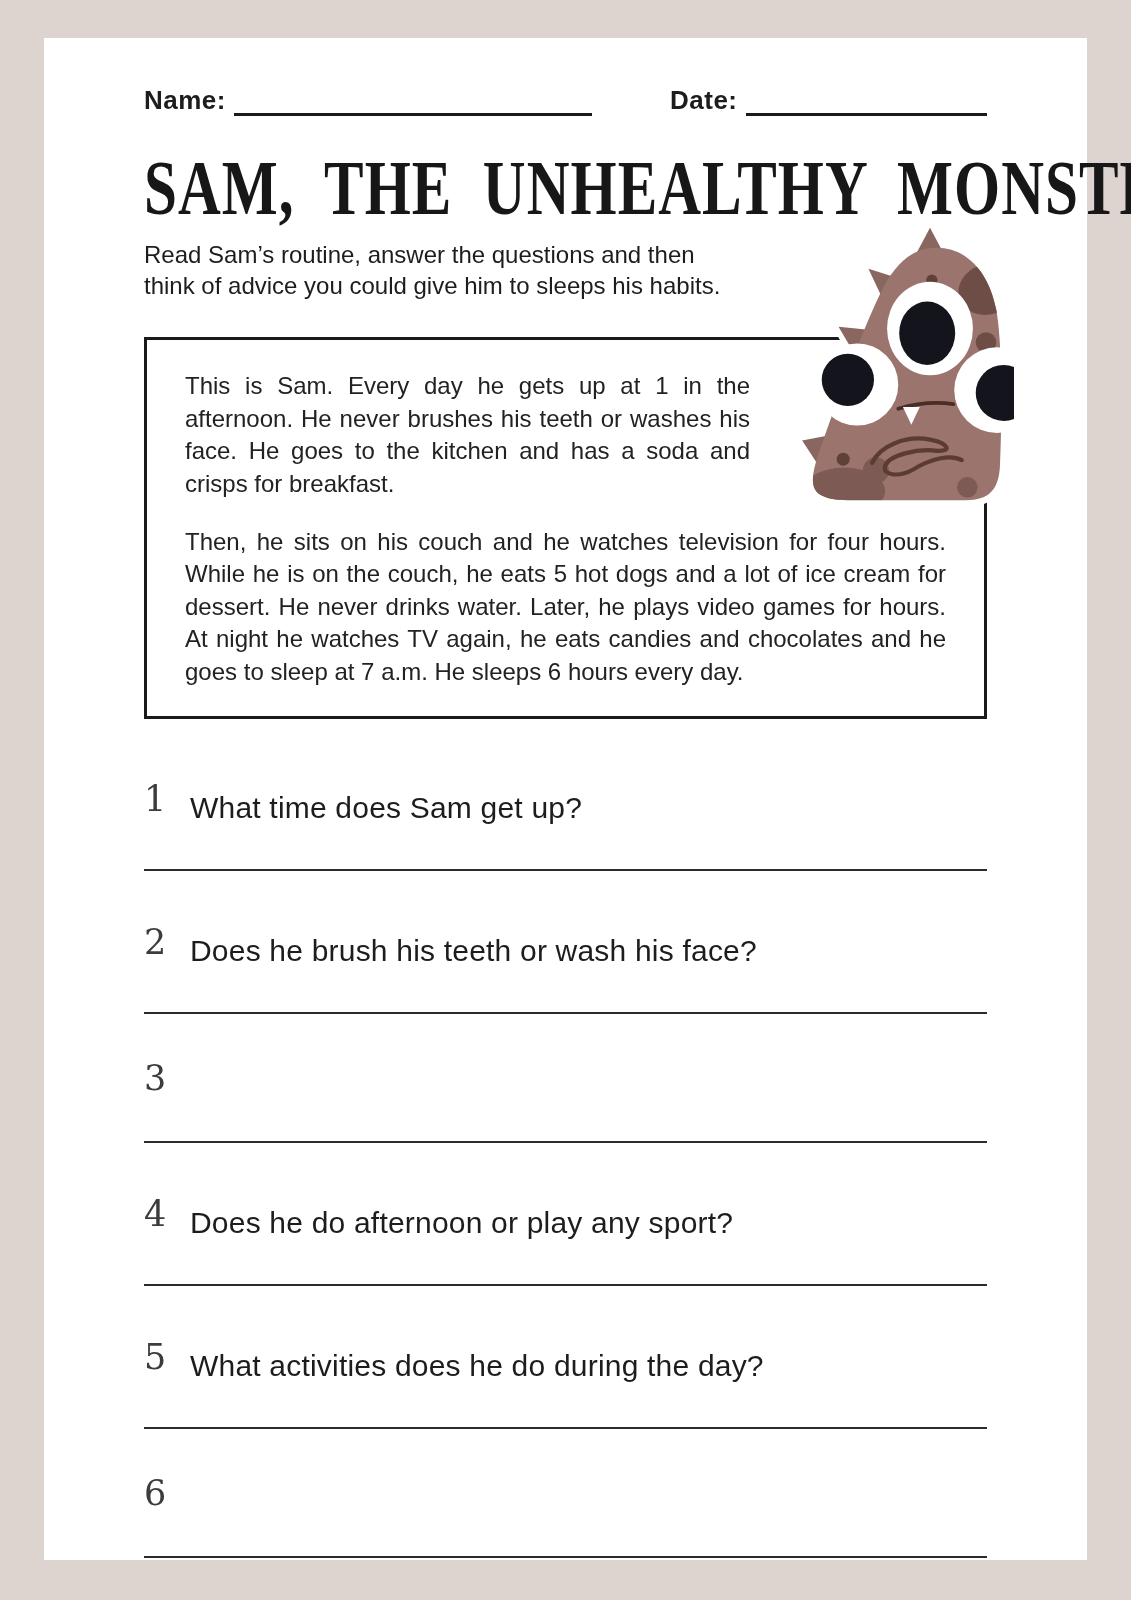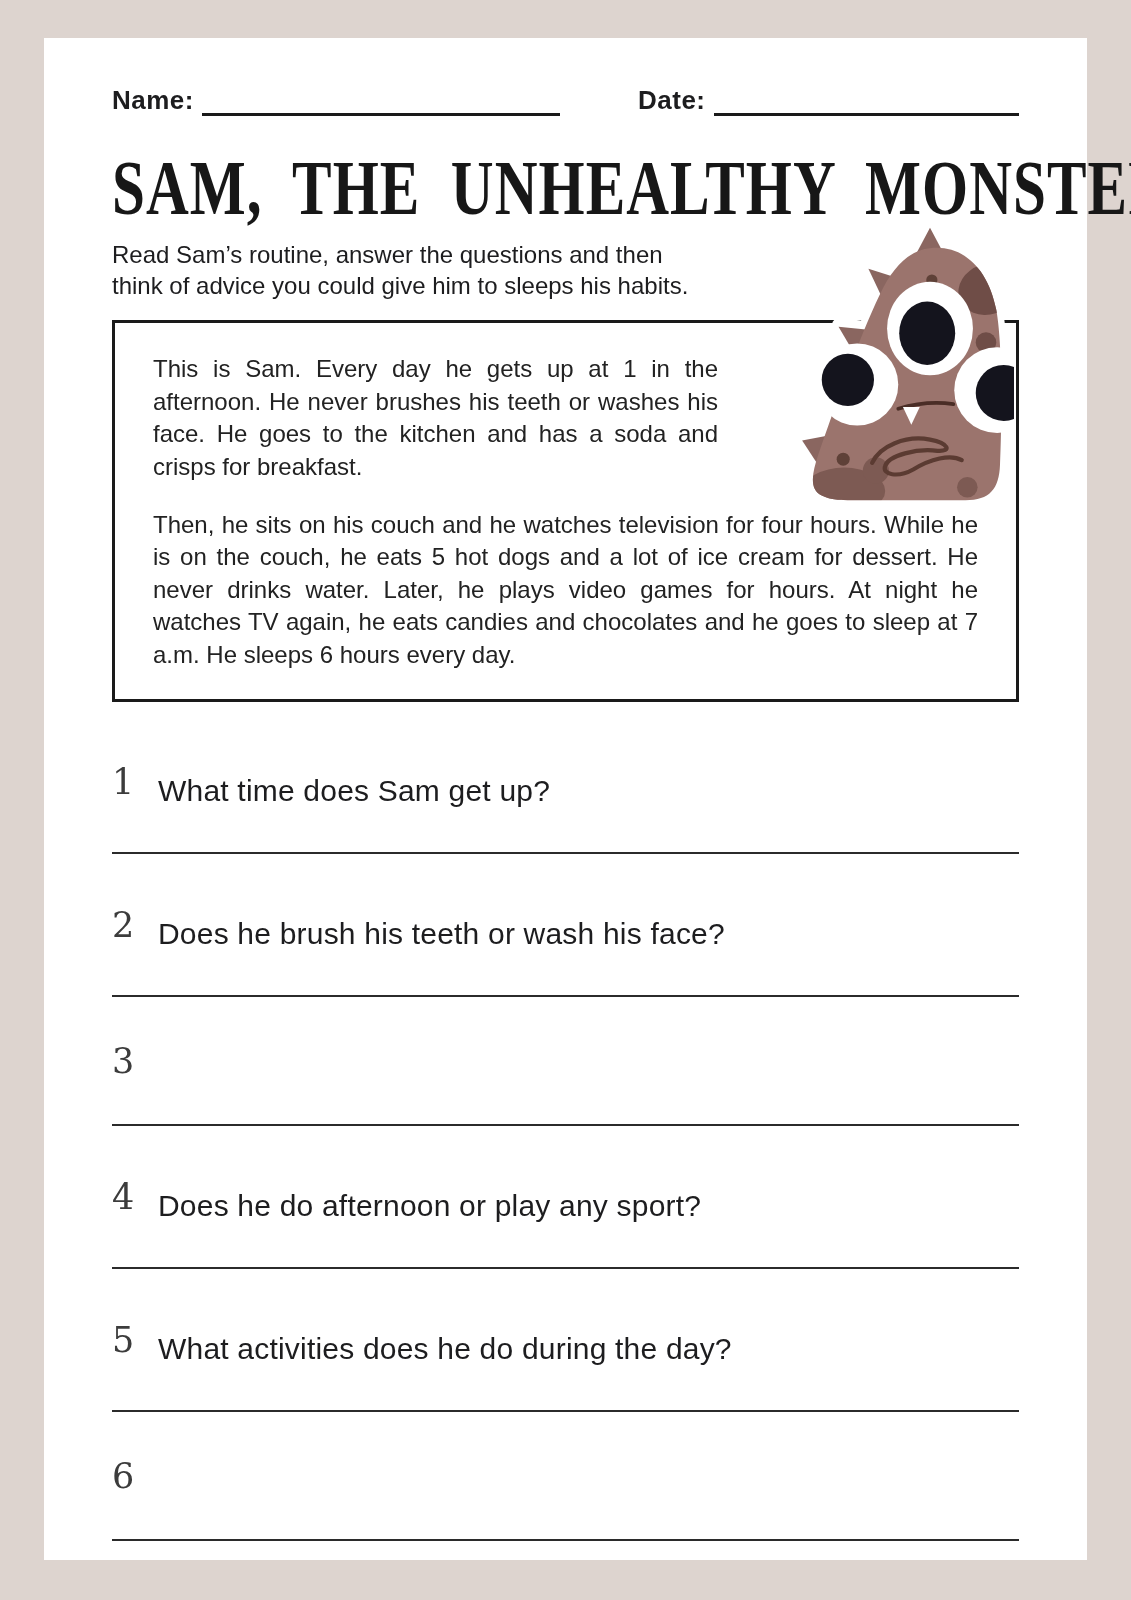--- a/index.html
+++ b/index.html
@@ -9,21 +9,21 @@
     position:relative;
     width:1131px; height:1600px;
     background:#ddd4cf;
     overflow:hidden;
   }
 
   .sheet {
     position:absolute;
     left:44px; top:38px; right:44px; bottom:40px;
     background:#ffffff;
-    padding:46px 68px 0;
+    padding:46px 100px 0;
     box-sizing:border-box;
   }
 
   
   .meta-row {
     display:flex; align-items:flex-end;
     height:32px;
     font-size:26px; font-weight:600; color:#1d1d1f;
     letter-spacing:0.5px;
   }
@@ -50,21 +50,21 @@
 
   
   .instructions {
     margin:13px 0 0;
     font-size:24px; font-weight:400; line-height:1.3;
     color:#1d1d1f;
   }
 
   
   .passage-box {
-    margin-top:19px;
+    margin-top:36px;
     border:3px solid #1a1a1a;
     padding:30px 38px 28px;
     color:#222222;
   }
   .passage-box p {
     margin:0;
     font-size:24px; line-height:1.35;
     text-align:justify;
   }
   .passage-p1 { width:565px; }

